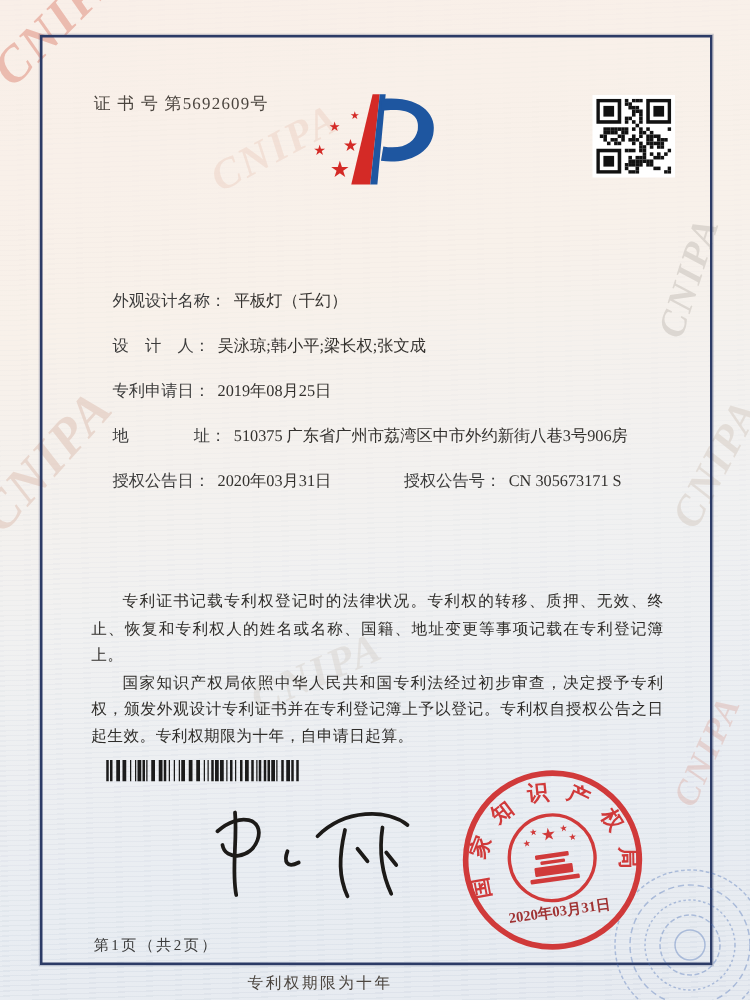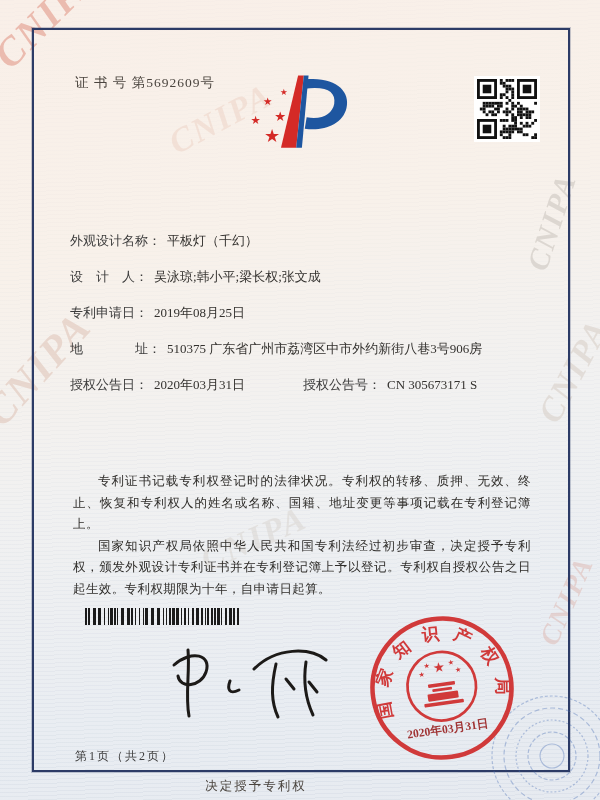--- a/index.html
+++ b/index.html
@@ -12,21 +12,21 @@
             mask-image:linear-gradient(180deg,rgba(0,0,0,.15) 0%,rgba(0,0,0,.35) 45%,rgba(0,0,0,.95) 100%);}
   .frame{position:absolute;left:32px;top:28px;width:534px;height:740px;
     border:2px solid #2c3b66;box-shadow:0 0 0 1px rgba(44,59,102,.25);}
   .watermark{position:absolute;font-style:italic;font-weight:bold;letter-spacing:2px;
     font-family:"Liberation Serif",serif;pointer-events:none;white-space:nowrap;}
   .cert-no{position:absolute;left:75px;top:74px;font-size:13.5px;color:#4a443e;letter-spacing:1px;}
   .logo{position:absolute;left:243px;top:70px;width:114px;height:84px;}
   .qr{position:absolute;left:474px;top:76px;width:66px;height:66px;background:#fff;padding:3px;box-sizing:border-box;}
   .title{position:absolute;left:0;top:147px;width:600px;text-align:center;
     font-size:29px;font-weight:bold;color:#161616;letter-spacing:5px;}
-  .fields{position:absolute;left:70px;top:231px;width:460px;font-size:13px;color:#3b3b3b;}
+  .fields{position:absolute;left:90px;top:231px;width:460px;font-size:13px;color:#3b3b3b;}
   .row{height:36px;line-height:20px;white-space:nowrap;}
   .row .lab{color:#3b3b3b;}
   .row .val{margin-left:6px;color:#33312e;}
   .grant-row{display:flex;}
   .grant-pair2{margin-left:58px;}
   .paras{position:absolute;left:73px;top:471px;width:458px;font-size:12.5px;line-height:21.5px;
     color:#2f2d2a;letter-spacing:.4px;text-align:justify;}
   .paras p{margin:0;text-indent:2em;}
   .barcode{position:absolute;left:85px;top:608px;height:17px;display:flex;align-items:stretch;}
   .barcode span{display:block;height:100%;}
@@ -338,21 +338,21 @@
       <text x="17" y="-13" font-size="8" font-family="'DejaVu Sans',sans-serif">★</text>
       <rect x="-15" y="-4" width="30" height="4" rx="1"></rect>
       <rect x="-11" y="2" width="22" height="3" rx="1"></rect>
       <rect x="-17" y="7" width="34" height="8" rx="1"></rect>
       <rect x="-22" y="17" width="44" height="4" rx="1"></rect>
     </g>
     <text x="82" y="132" text-anchor="middle" font-size="13" font-weight="bold" fill="#9a2424">2020年03月31日</text>
   </svg>
 
   <div class="page-info">第1页（共2页）</div>
-  <div class="footer-note">决定授予专利权</div>
+  <div class="footer-note">专利权期限为十年</div>
 
   <svg class="ornament" viewBox="0 0 140 140" fill="none" stroke="#4a6fb5" stroke-width="1.2">
     <circle cx="70" cy="70" r="60" stroke-dasharray="3 2"></circle>
     <circle cx="70" cy="70" r="48" stroke-dasharray="5 3"></circle>
     <circle cx="70" cy="70" r="36" stroke-dasharray="2 2"></circle>
     <circle cx="70" cy="70" r="24" stroke-dasharray="4 2"></circle>
     <circle cx="70" cy="70" r="12"></circle>
   </svg>
 </div>
 

